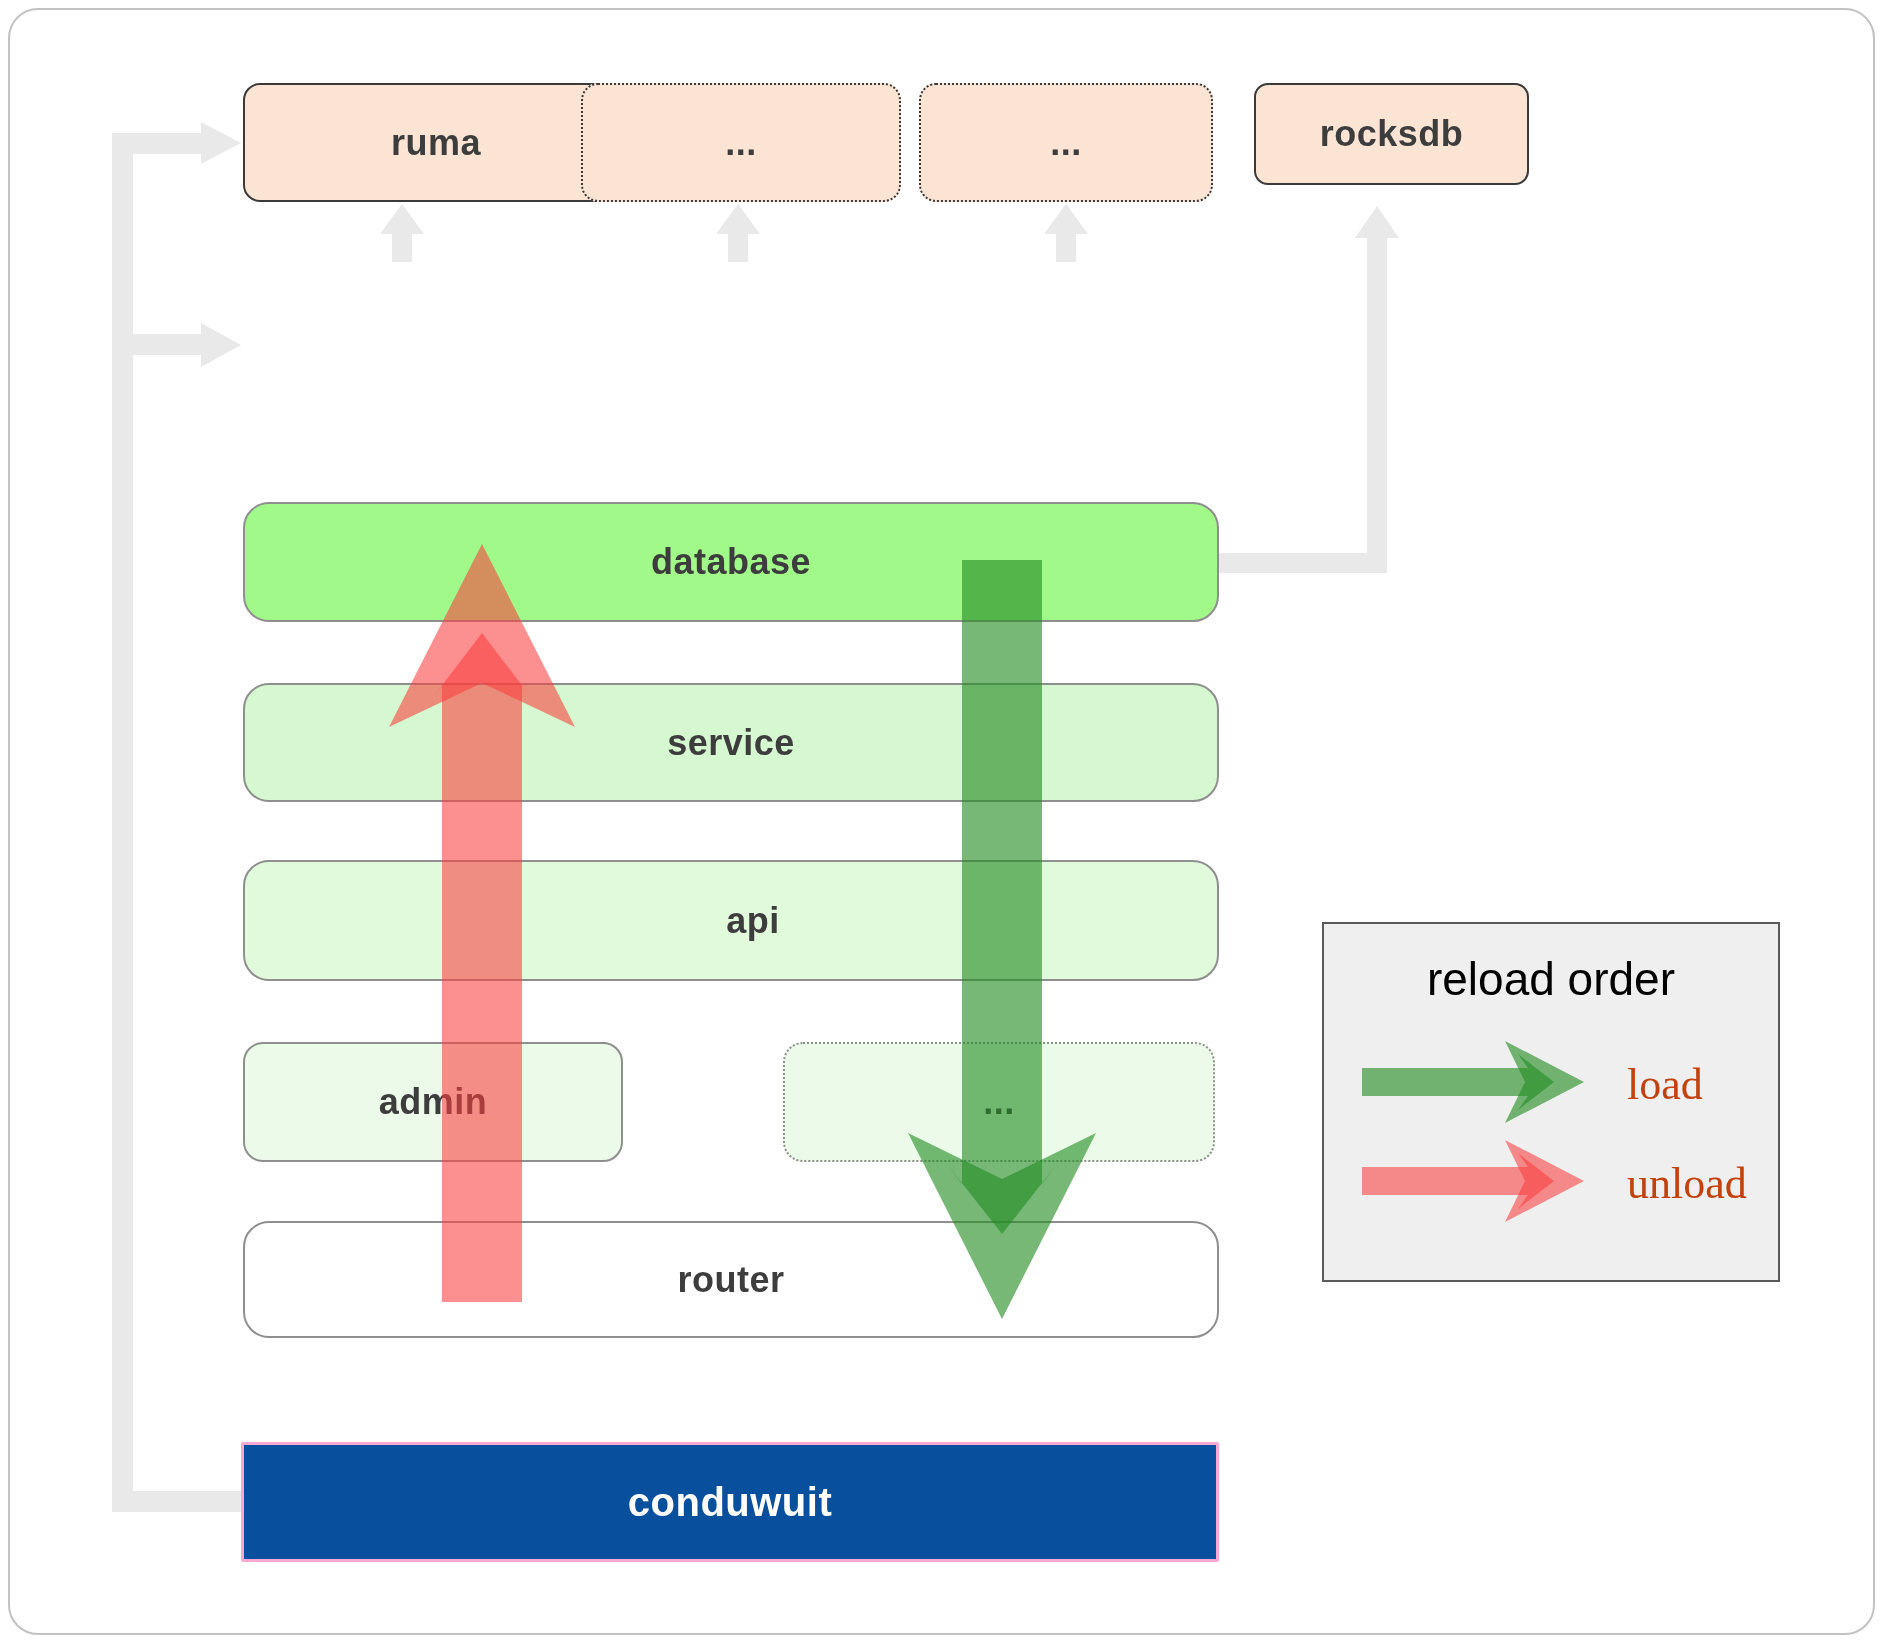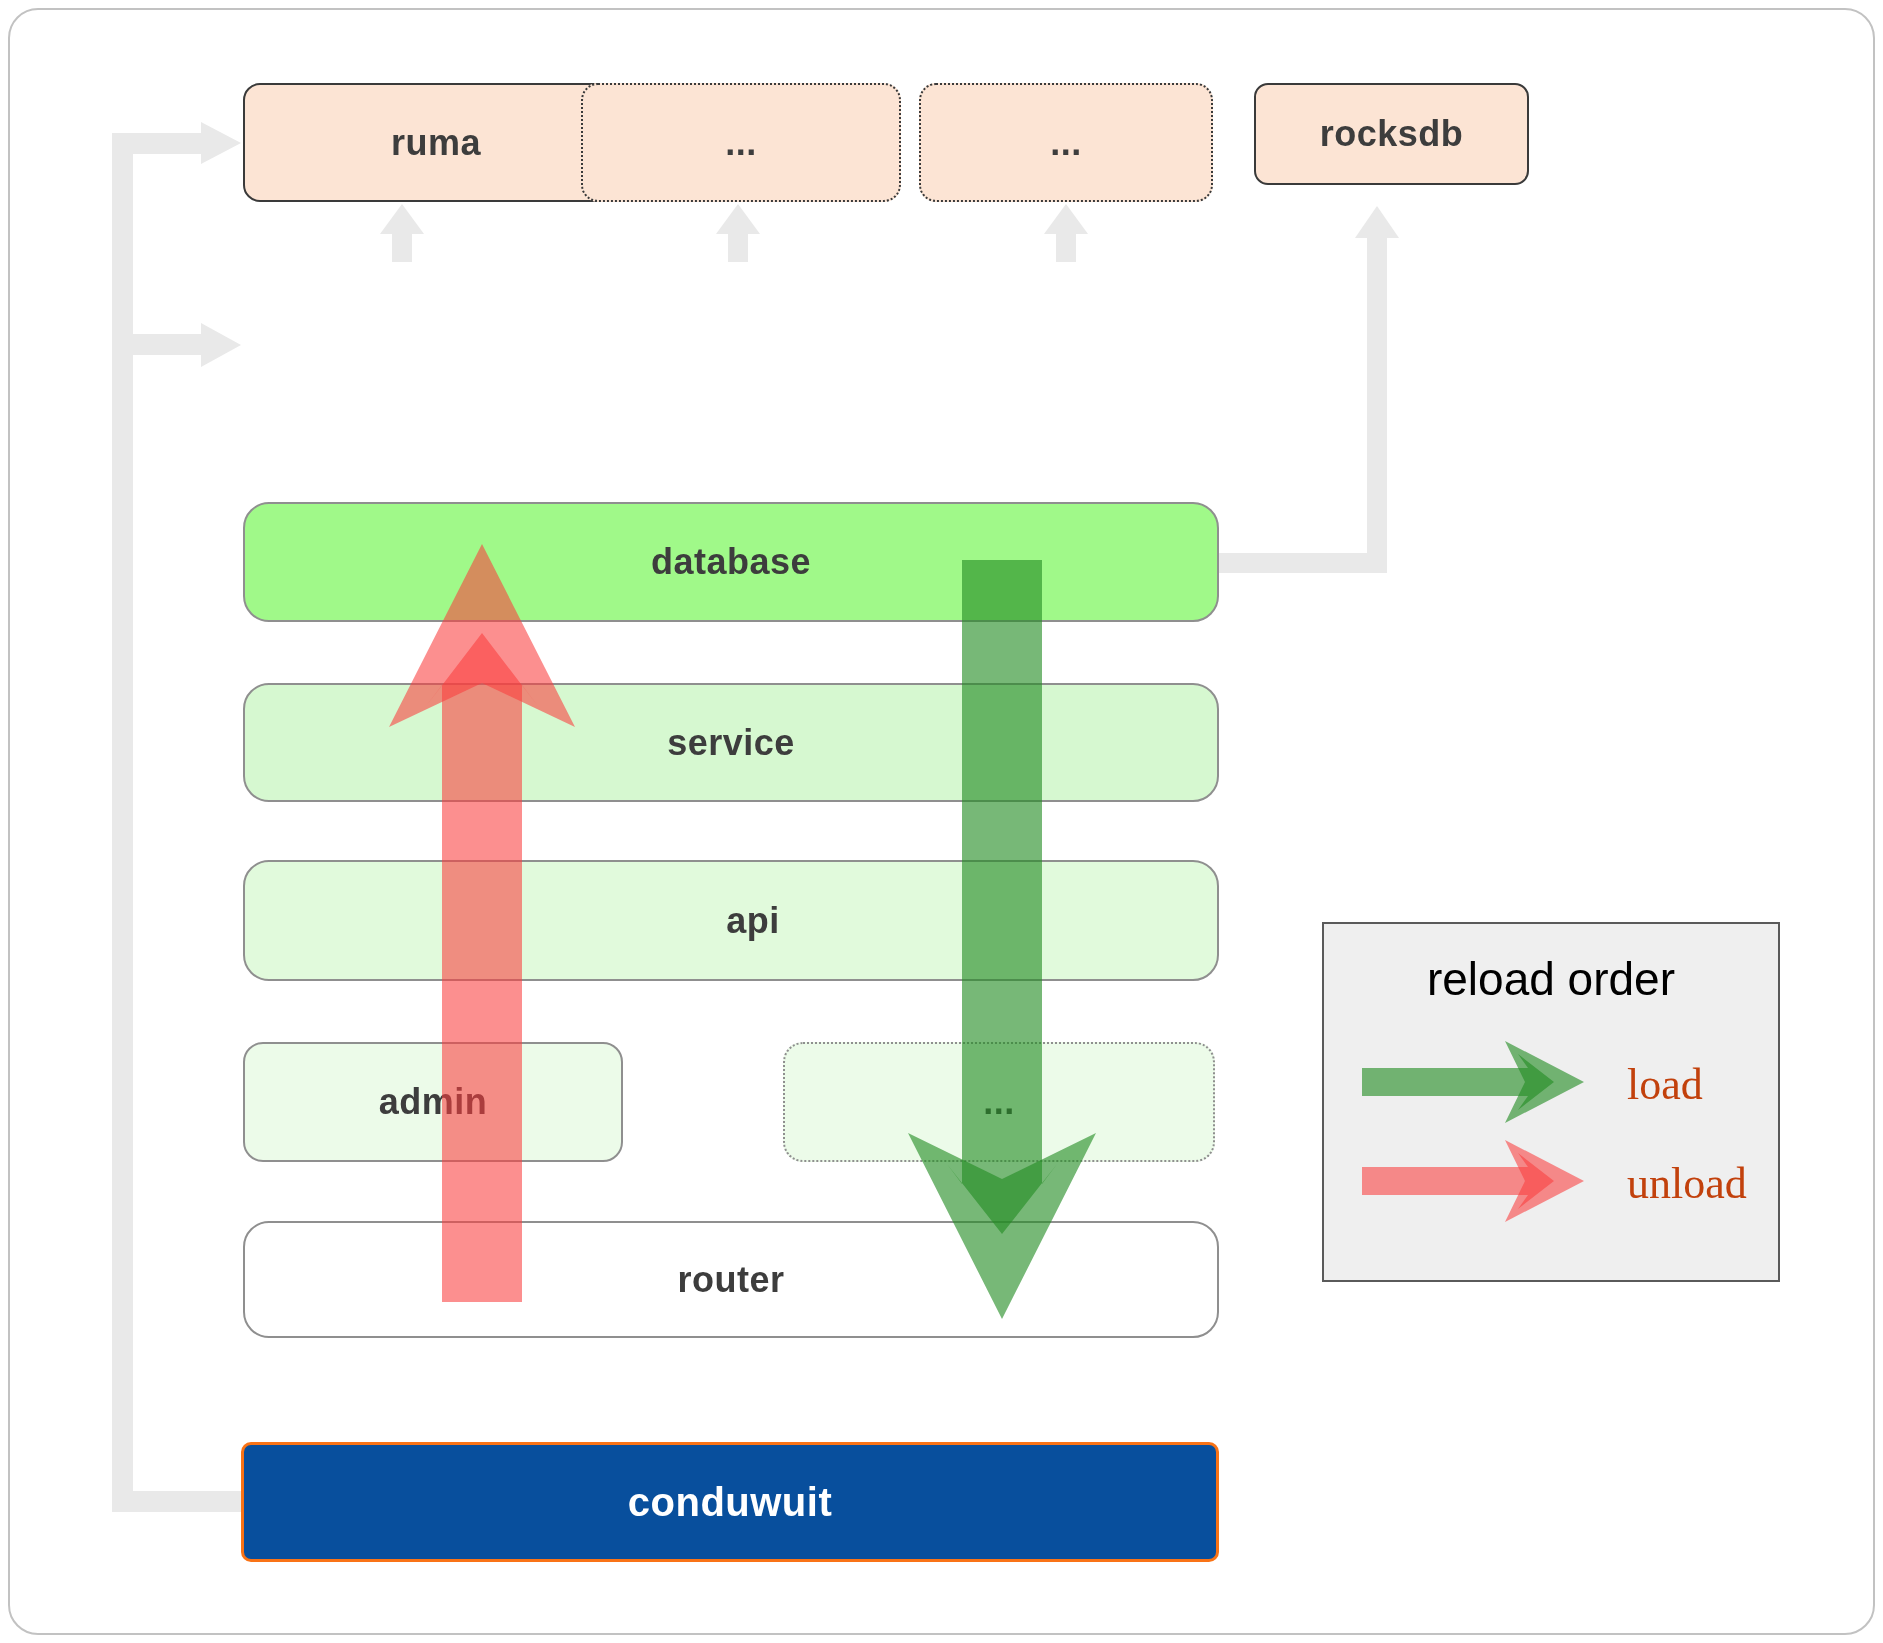--- a/index.html
+++ b/index.html
@@ -65,21 +65,21 @@
                    background: var(--service-green); border: 2px solid var(--border-gray); border-radius: 26px; }
   .b-api         { left: 243px;  top: 860px;  width: 976px; height: 121px;
                    background: var(--api-green); border: 2px solid var(--border-gray); border-radius: 26px; padding-left: 44px; }
   .b-admin       { left: 243px;  top: 1042px; width: 380px; height: 120px;
                    background: var(--admin-green); border: 2px solid var(--border-gray); border-radius: 20px; }
   .b-admin-other { left: 783px;  top: 1042px; width: 432px; height: 120px;
                    background: var(--admin-green); border: 2px dotted var(--border-gray); border-radius: 20px; }
   .b-router      { left: 243px;  top: 1221px; width: 976px; height: 117px;
                    background: var(--router-white); border: 2px solid var(--border-gray); border-radius: 26px; }
   .b-conduwuit   { left: 241px;  top: 1442px; width: 978px; height: 120px;
-                   background: var(--conduwuit-blue); border: 3px solid #f97316; border-radius: 10px; }
+                   background: var(--conduwuit-blue); border: 3px solid #f9a8d4; border-radius: 2px; }
   .b-conduwuit .lbl { color: #ffffff; font-size: 40px; }
 
   
   .legend {
     position: absolute;
     left: 1322px; top: 922px;
     width: 458px; height: 360px;
     background: var(--legend-bg);
     border: 2px solid var(--legend-border);
   }

